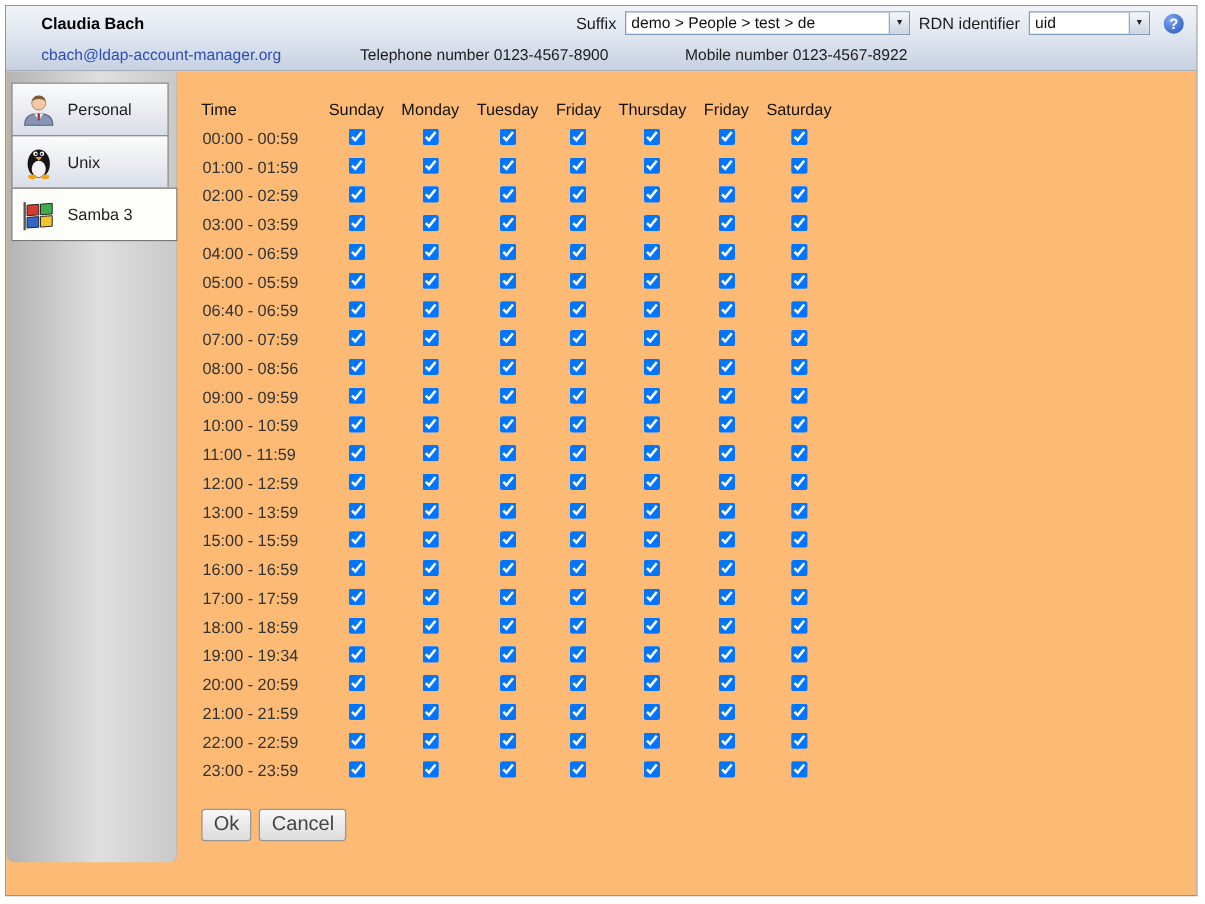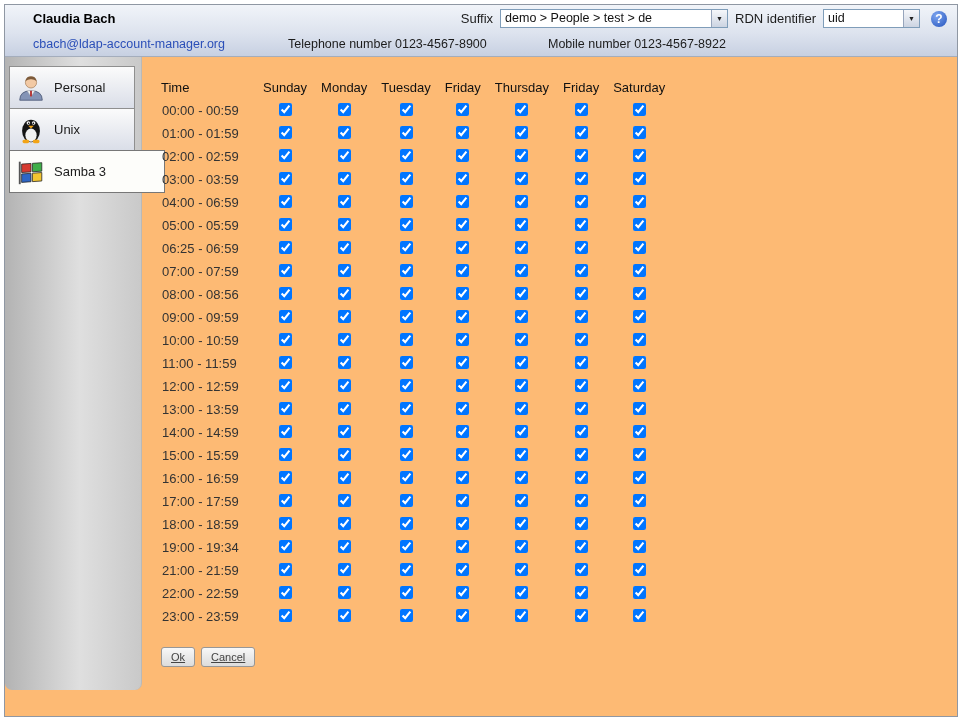--- a/index.html
+++ b/index.html
@@ -121,21 +121,21 @@
     align-items: center;
     gap: 8px;
     padding-left: 6px;
     border: 1px solid #8f8f8f;
     background: linear-gradient(180deg, #fbfbfb, #dadee8);
     cursor: pointer;
   }
   .tab + .tab { margin-top: -1px; }
   .tab.active {
     background: #fdfdfa;
-    width: 156px;
+    width: 133px;
     border-color: #777;
   }
   .tab-icon { width: 30px; height: 30px; flex: 0 0 auto; }
   .tab-label { color: #1c1c1c; }
 
   
   .content {
     flex: 1;
     padding: 22px 4px 0 19px;
   }
@@ -157,28 +157,27 @@
     height: 23px;
     vertical-align: middle;
   }
   td.time-cell { color: #333; padding-right: 10px; white-space: nowrap; }
   td.check-cell { text-align: center; }
   td.check-cell input { margin: 0; width: 13px; height: 13px; cursor: pointer; }
 
   .button-bar { margin-top: 19px; display: flex; gap: 6px; }
   .btn {
     font-family: inherit;
-    font-size: 11px;
+    font-size: 16px;
     color: #444;
     background: linear-gradient(180deg, #f8f8f8, #dcdcdc);
     border: 1px solid #979797;
     border-radius: 3px;
     padding: 3px 9px;
     cursor: pointer;
-    text-decoration: underline;
   }
 </style>
 </head>
 <body>
 
 <div class="window">
 
   <div class="header">
     <div class="header-row1">
       <span class="user-name">Claudia Bach</span>
@@ -323,21 +322,21 @@
               <td class="time-cell">05:00 - 05:59</td>
               <td class="check-cell"><input type="checkbox" checked="" style=""></td>
               <td class="check-cell"><input type="checkbox" checked="" style=""></td>
               <td class="check-cell"><input type="checkbox" checked="" style=""></td>
               <td class="check-cell"><input type="checkbox" checked="" style=""></td>
               <td class="check-cell"><input type="checkbox" checked="" style=""></td>
               <td class="check-cell"><input type="checkbox" checked="" style=""></td>
               <td class="check-cell"><input type="checkbox" checked="" style=""></td>
             </tr>
             <tr>
-              <td class="time-cell">06:25 - 06:59</td>
+              <td class="time-cell">06:40 - 06:59</td>
               <td class="check-cell"><input type="checkbox" checked="" style=""></td>
               <td class="check-cell"><input type="checkbox" checked="" style=""></td>
               <td class="check-cell"><input type="checkbox" checked="" style=""></td>
               <td class="check-cell"><input type="checkbox" checked="" style=""></td>
               <td class="check-cell"><input type="checkbox" checked="" style=""></td>
               <td class="check-cell"><input type="checkbox" checked="" style=""></td>
               <td class="check-cell"><input type="checkbox" checked="" style=""></td>
             </tr>
             <tr>
               <td class="time-cell">07:00 - 07:59</td>
@@ -403,30 +402,20 @@
               <td class="time-cell">13:00 - 13:59</td>
               <td class="check-cell"><input type="checkbox" checked="" style=""></td>
               <td class="check-cell"><input type="checkbox" checked="" style=""></td>
               <td class="check-cell"><input type="checkbox" checked="" style=""></td>
               <td class="check-cell"><input type="checkbox" checked="" style=""></td>
               <td class="check-cell"><input type="checkbox" checked="" style=""></td>
               <td class="check-cell"><input type="checkbox" checked="" style=""></td>
               <td class="check-cell"><input type="checkbox" checked="" style=""></td>
             </tr>
             <tr>
-              <td class="time-cell">14:00 - 14:59</td>
-              <td class="check-cell"><input type="checkbox" checked="" style=""></td>
-              <td class="check-cell"><input type="checkbox" checked="" style=""></td>
-              <td class="check-cell"><input type="checkbox" checked="" style=""></td>
-              <td class="check-cell"><input type="checkbox" checked="" style=""></td>
-              <td class="check-cell"><input type="checkbox" checked="" style=""></td>
-              <td class="check-cell"><input type="checkbox" checked="" style=""></td>
-              <td class="check-cell"><input type="checkbox" checked="" style=""></td>
-            </tr>
-            <tr>
               <td class="time-cell">15:00 - 15:59</td>
               <td class="check-cell"><input type="checkbox" checked="" style=""></td>
               <td class="check-cell"><input type="checkbox" checked="" style=""></td>
               <td class="check-cell"><input type="checkbox" checked="" style=""></td>
               <td class="check-cell"><input type="checkbox" checked="" style=""></td>
               <td class="check-cell"><input type="checkbox" checked="" style=""></td>
               <td class="check-cell"><input type="checkbox" checked="" style=""></td>
               <td class="check-cell"><input type="checkbox" checked="" style=""></td>
             </tr>
             <tr>
@@ -454,20 +443,30 @@
               <td class="check-cell"><input type="checkbox" checked="" style=""></td>
               <td class="check-cell"><input type="checkbox" checked="" style=""></td>
               <td class="check-cell"><input type="checkbox" checked="" style=""></td>
               <td class="check-cell"><input type="checkbox" checked="" style=""></td>
               <td class="check-cell"><input type="checkbox" checked="" style=""></td>
               <td class="check-cell"><input type="checkbox" checked="" style=""></td>
               <td class="check-cell"><input type="checkbox" checked="" style=""></td>
             </tr>
             <tr>
               <td class="time-cell">19:00 - 19:34</td>
+              <td class="check-cell"><input type="checkbox" checked="" style=""></td>
+              <td class="check-cell"><input type="checkbox" checked="" style=""></td>
+              <td class="check-cell"><input type="checkbox" checked="" style=""></td>
+              <td class="check-cell"><input type="checkbox" checked="" style=""></td>
+              <td class="check-cell"><input type="checkbox" checked="" style=""></td>
+              <td class="check-cell"><input type="checkbox" checked="" style=""></td>
+              <td class="check-cell"><input type="checkbox" checked="" style=""></td>
+            </tr>
+            <tr>
+              <td class="time-cell">20:00 - 20:59</td>
               <td class="check-cell"><input type="checkbox" checked="" style=""></td>
               <td class="check-cell"><input type="checkbox" checked="" style=""></td>
               <td class="check-cell"><input type="checkbox" checked="" style=""></td>
               <td class="check-cell"><input type="checkbox" checked="" style=""></td>
               <td class="check-cell"><input type="checkbox" checked="" style=""></td>
               <td class="check-cell"><input type="checkbox" checked="" style=""></td>
               <td class="check-cell"><input type="checkbox" checked="" style=""></td>
             </tr>
             <tr>
               <td class="time-cell">21:00 - 21:59</td>

